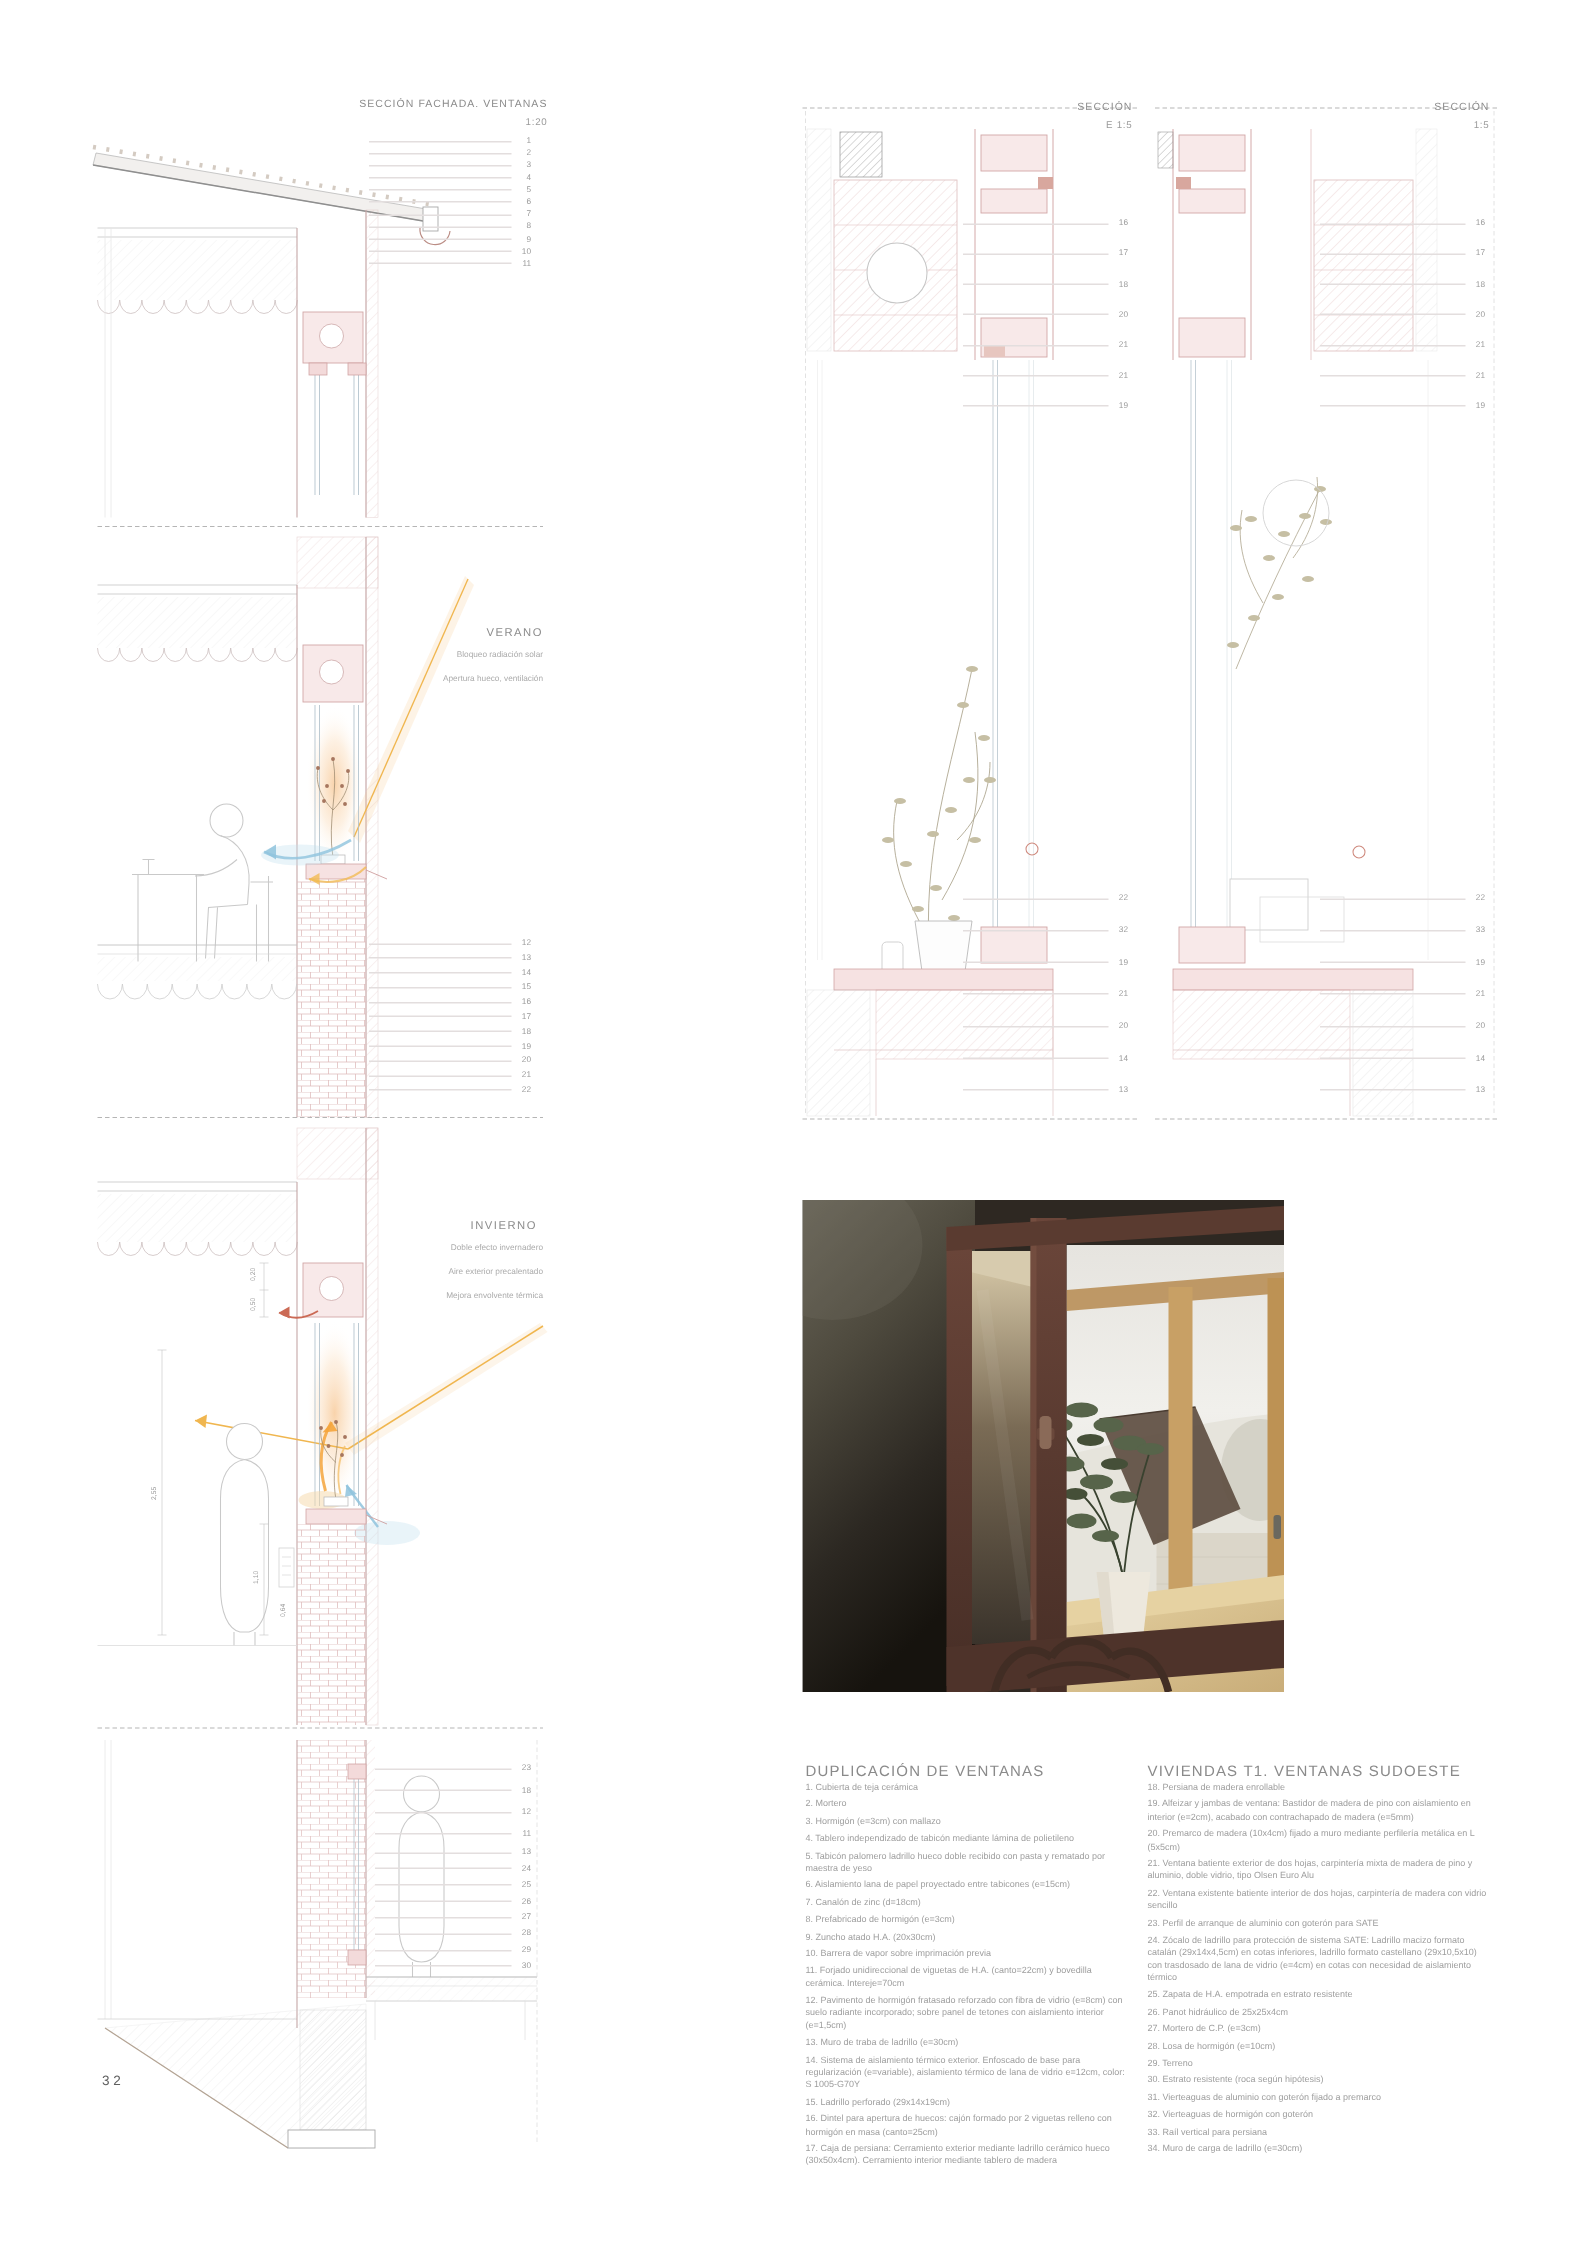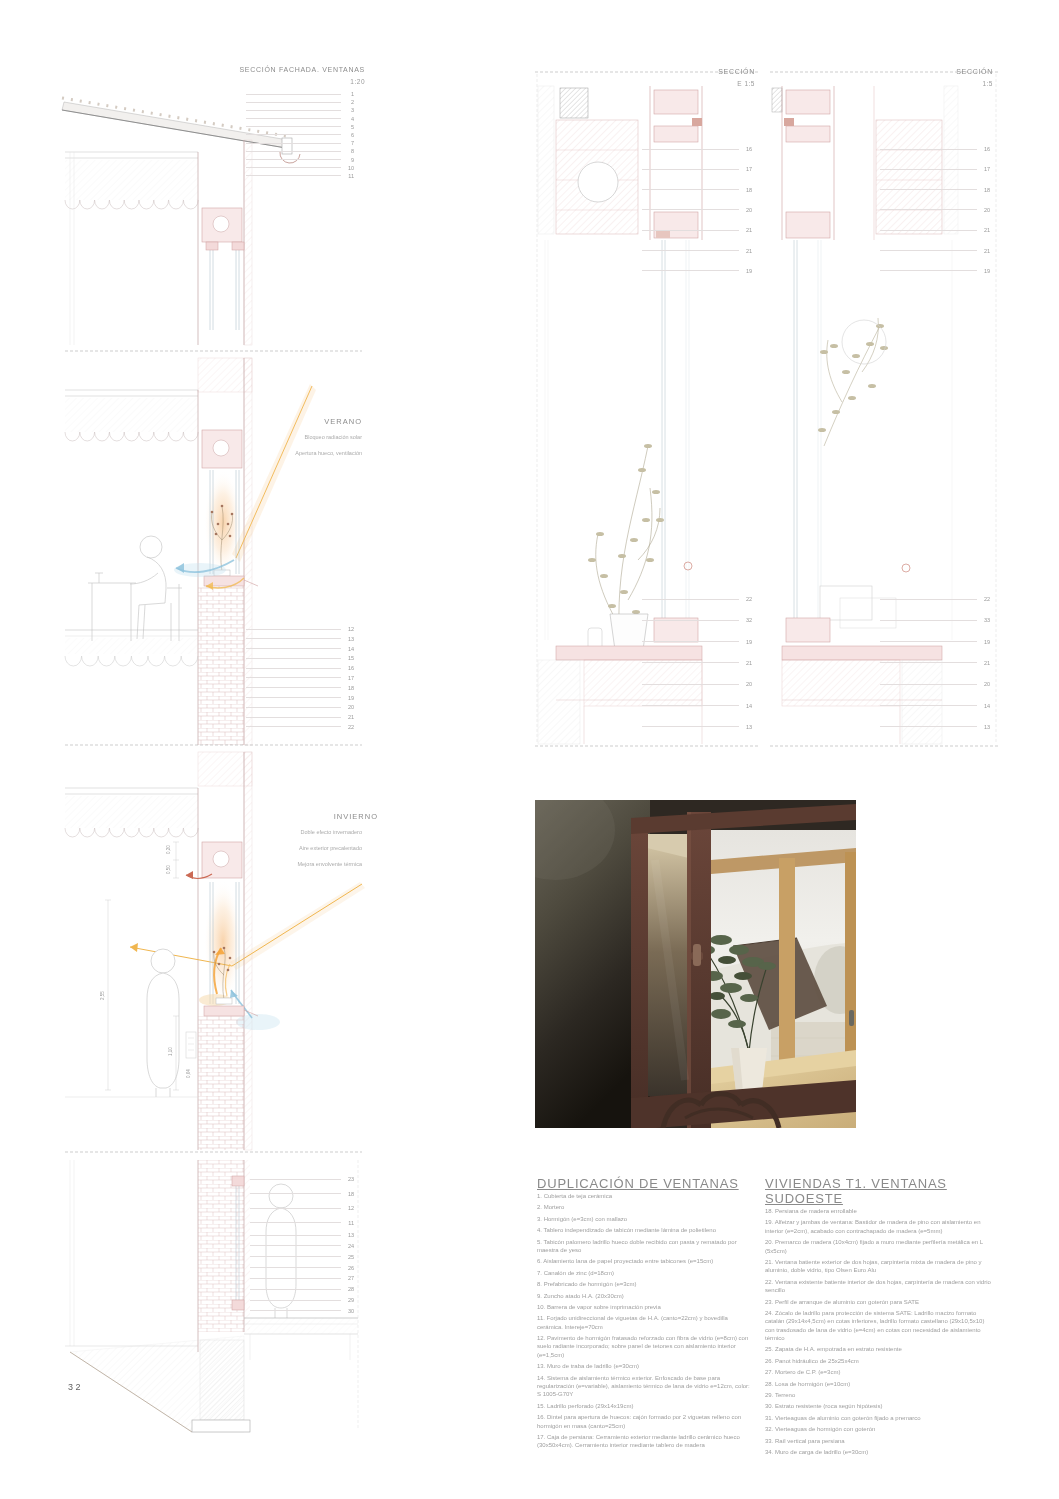--- a/index.html
+++ b/index.html
@@ -7,21 +7,21 @@
         font-family:"Liberation Sans",sans-serif;overflow:hidden;}
   .abs{position:absolute;}
   .ttl{font-size:7px;letter-spacing:.7px;color:#8c8c8c;text-align:right;line-height:12px;}
   .scale{font-size:6.5px;letter-spacing:.5px;color:#9a9a9a;text-align:right;line-height:11px;}
   .season{font-size:7.5px;letter-spacing:1px;color:#8c8c8c;text-align:right;}
   .notes div{font-size:5.5px;color:#ababab;text-align:right;line-height:16px;}
   .callouts{display:flex;flex-direction:column;justify-content:space-between;}
   .co{display:flex;align-items:center;}
   .lead{flex:1;height:0;border-top:.6px solid #e3dede;}
   .num{font-size:5.5px;color:#9a9a9a;width:13px;text-align:right;font-weight:400;font-style:normal;}
-  .legend .t{font-size:13px;letter-spacing:.8px;color:#8a8a8a;margin-bottom:1px;text-decoration:underline;}
+  .legend .t{font-size:10px;letter-spacing:.8px;color:#8a8a8a;margin-bottom:1px;}
   .legend .li{font-size:6px;color:#9e9e9e;line-height:1.4;margin-bottom:3px;}
   .pgnum{font-size:9px;letter-spacing:2.5px;color:#5f5f5f;}
   svg{display:block;}
 </style>
 </head>
 <body>
 
 <div id="page">
 
   <svg class="abs" style="left:0;top:0" width="0" height="0" aria-hidden="true">
@@ -268,21 +268,21 @@
     </g>
     <path d="M65 1097 H198" stroke="#dadada" stroke-width=".5"></path>
     <path d="M176 842 V878 M173 842 H179 M173 860 H179 M173 878 H179 M108 900 V1090 M105 900 H111 M105 1090 H111 M176 1016 V1090 M173 1016 H179 M173 1090 H179" stroke="#c4c4c4" stroke-width=".4"></path>
     <text x="170" y="854" font-size="4.5" fill="#9a9a9a" transform="rotate(-90 170 854)">0,20</text>
     <text x="170" y="874" font-size="4.5" fill="#9a9a9a" transform="rotate(-90 170 874)">0,50</text>
     <text x="104" y="1000" font-size="4.5" fill="#9a9a9a" transform="rotate(-90 104 1000)">2,55</text>
     <text x="172" y="1056" font-size="4.5" fill="#9a9a9a" transform="rotate(-90 172 1056)">1,10</text>
     <text x="190" y="1078" font-size="4.5" fill="#9a9a9a" transform="rotate(-90 190 1078)">0,64</text>
     <line x1="65" y1="1152" x2="362" y2="1152" stroke="#adadad" stroke-width=".6" stroke-dasharray="3 2"></line>
   </svg>
-  <div class="abs season" style="left:256px;top:812px;width:122px">INVIERNO</div>
+  <div class="abs season" style="left:236px;top:812px;width:122px">INVIERNO</div>
   <div class="abs notes" style="left:240px;top:824px;width:122px">
     <div>Doble efecto invernadero</div>
     <div>Aire exterior precalentado</div>
     <div>Mejora envolvente térmica</div>
   </div>
 
   <svg class="abs" style="left:60px;top:1156px" width="310" height="278" viewBox="60 1156 310 278">
     <path d="M70 1160 V1346 M74 1160 V1346" stroke="#e6e6e6" stroke-width=".5"></path>
     <path d="M65 1346 H198" stroke="#d0d0d0" stroke-width=".5"></path>
     <rect x="198" y="1160" width="46" height="172" fill="url(#brick)" opacity=".9"></rect>

